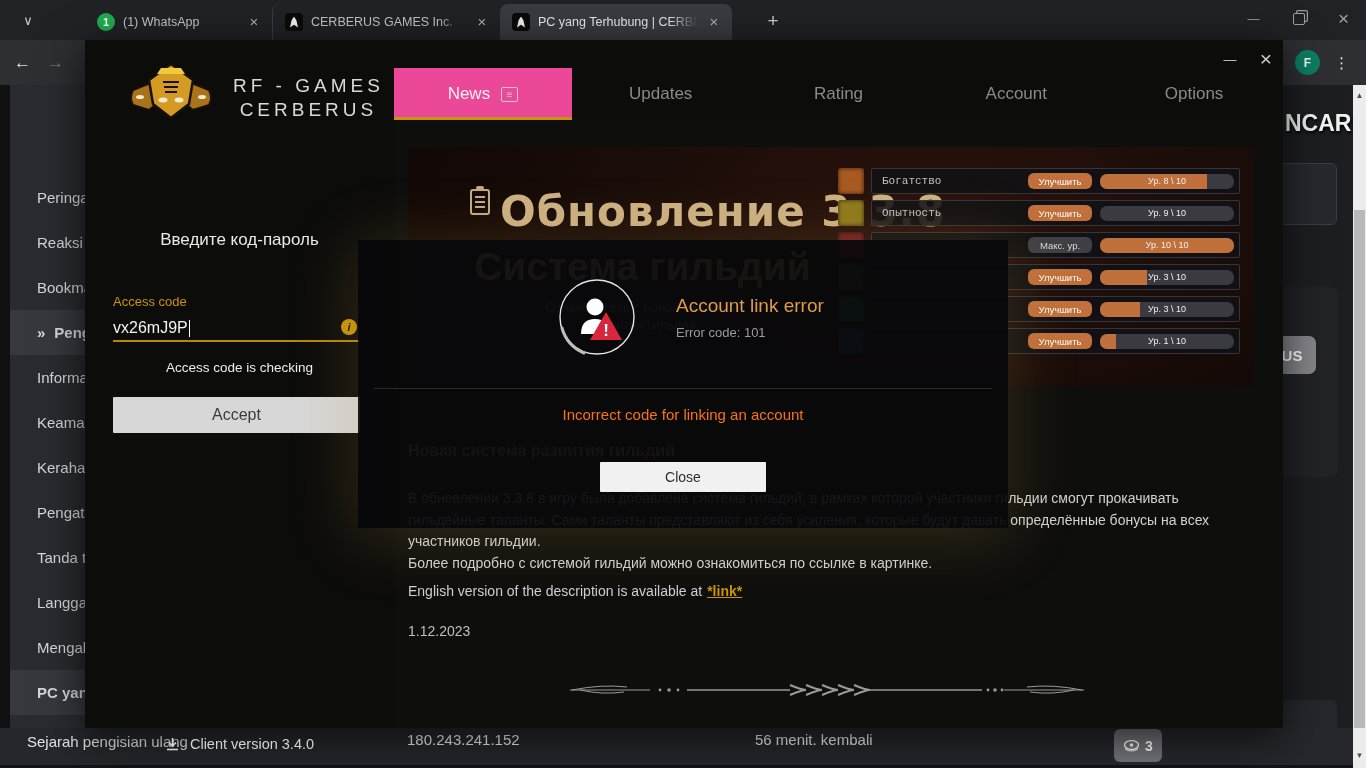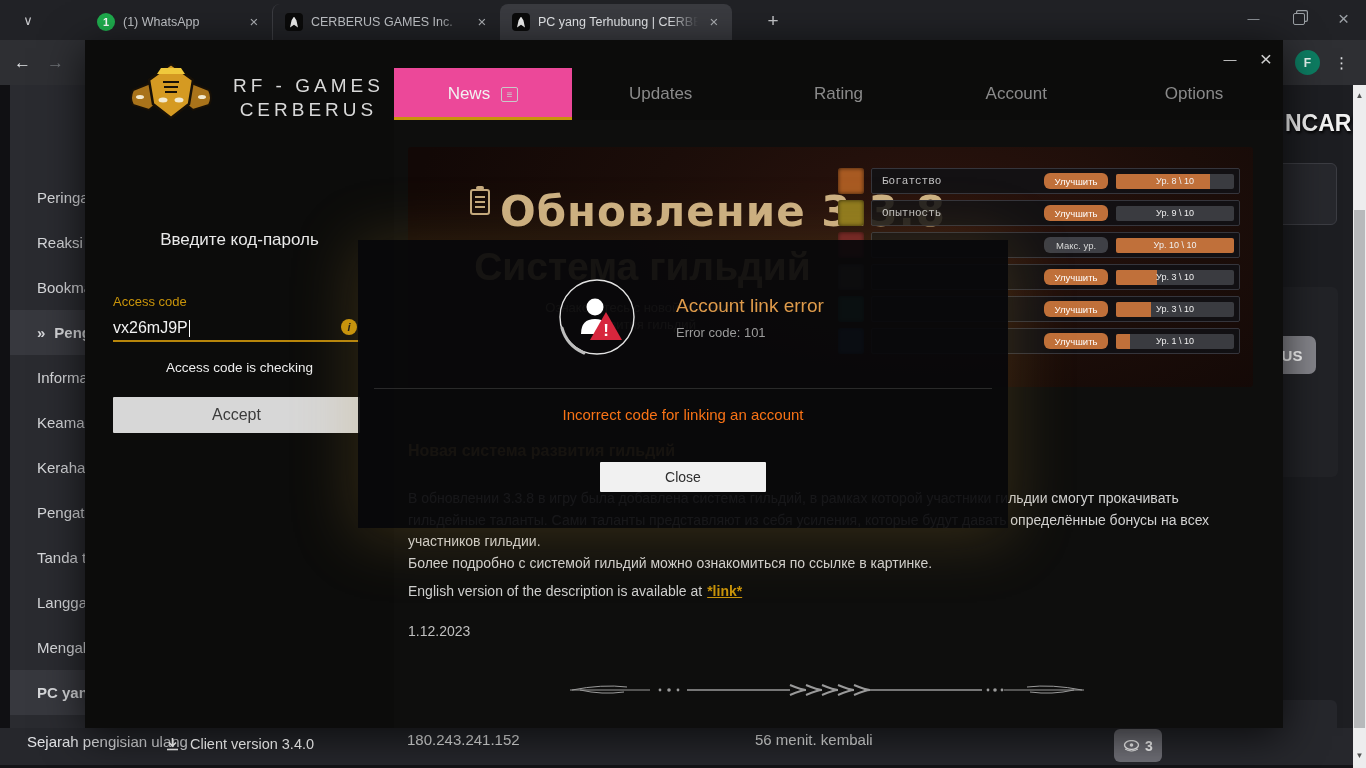--- a/index.html
+++ b/index.html
@@ -126,21 +126,21 @@
   .stats { left:430px; top:21px; width:402px; display:flex; flex-direction:column; gap:6px; }
   .stat-row { display:flex; align-items:center; gap:7px; height:26px; }
   .stat-icon { width:26px; height:26px; border-radius:3px; flex:0 0 auto; box-shadow:inset 0 0 4px rgba(0,0,0,.7); }
   .stat-box { flex:1; height:26px; background:rgba(17,17,21,.88); border:1px solid #35353c; border-radius:2px;
     display:flex; align-items:center; padding:0 5px 0 10px; }
   .stat-label { font-size:11px; color:#c2c2c2; white-space:nowrap;font-family:Liberation Mono, monospace; }
   .stat-btn { margin-left:auto; min-width:64px; height:16px; border-radius:6px; font-size:9.5px;
     display:flex; align-items:center; justify-content:center; padding:0 6px; margin-right:8px; white-space:nowrap; }
   .stat-btn.orange { background:#c0703a; color:#fff; }
   .stat-btn.gray { background:#3f4046; color:#d8d8d8; }
-  .stat-bar { width:118px; height:15px; background:#3a3b40; border-radius:2px; position:relative; overflow:hidden; flex:0 0 auto; }
+  .stat-bar { width:134px; height:15px; background:#3a3b40; border-radius:7px; position:relative; overflow:hidden; flex:0 0 auto; }
   .stat-fill { height:100%; background:#c0703a; }
   .stat-level { position:absolute; left:0; top:0; width:100%; height:100%; display:flex; align-items:center; justify-content:center;
     font-size:9px; color:#f0f0f0; white-space:nowrap; }
 
   .article-heading { left:14px; top:322px; color:#c59a4a; font-size:16px; font-weight:bold; white-space:nowrap; }
   .article-body { left:14px; top:368px; }
   .p-line { font-size:14px; color:#d2d2d2; line-height:21.5px; white-space:nowrap; }
   .eng-note { left:14px; top:463px; font-size:14px; color:#cfcfcf; white-space:nowrap; }
   .eng-link { color:#c9940a; text-decoration:underline; font-weight:bold; margin-left:5px; }
   .article-date { left:14px; top:503px; font-size:14px; color:#bfbfbf; }

